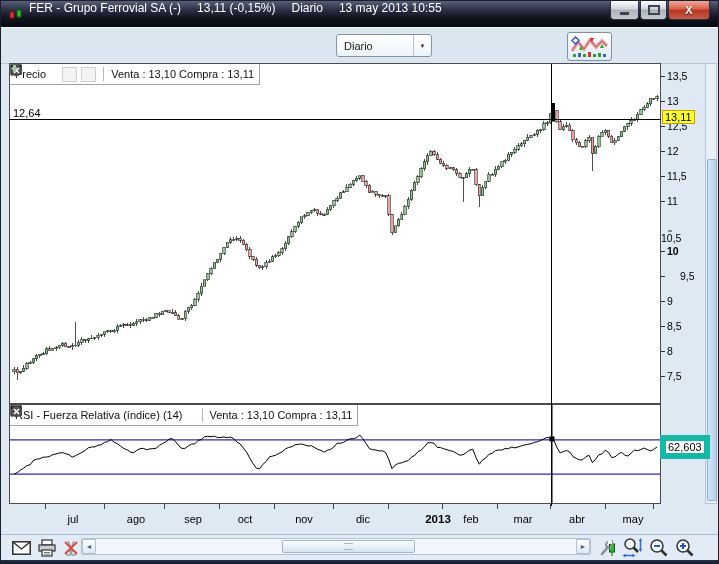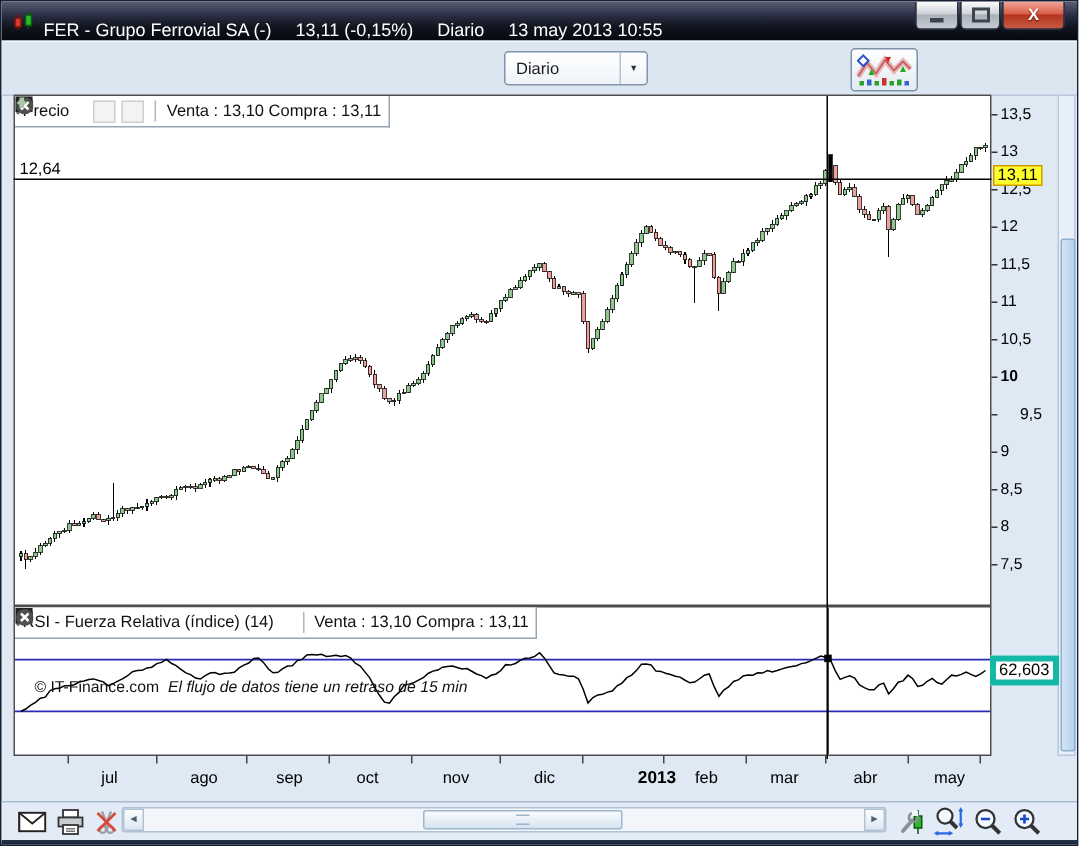--- a/index.html
+++ b/index.html
@@ -1,21 +1,21 @@
 <!DOCTYPE html>
 <html><head>
 <meta charset="utf-8">
 <style>
   html,body{margin:0;padding:0;background:#cfd8e4;font-family:"Liberation Sans",sans-serif;}
   .window{position:relative;width:719px;height:564px;background:#dfe9f4;border:1px solid #17202e;overflow:hidden;box-sizing:border-box;}
   
   .titlebar{position:absolute;left:0;top:0;width:719px;height:26px;
     background:linear-gradient(#5a5f75 0%,#2b2f45 35%,#12141f 65%,#060810 100%);}
   .titlebar .app-icon{position:absolute;left:7px;top:5px;width:16px;height:16px;}
-  .title-text{position:absolute;left:28px;top:0;height:26px;display:flex;align-items:flex-end;color:#fff;font-size:12px;white-space:nowrap;}
+  .title-text{position:absolute;left:28px;top:0;height:26px;display:flex;align-items:flex-start;color:#fff;font-size:12px;white-space:nowrap;}
   .title-text span{margin-right:16px;}
   .winbtns{position:absolute;right:10px;top:0;height:19px;display:flex;}
   .winbtn{height:19px;border:1px solid #2c3140;border-top:none;border-radius:0 0 4px 4px;
     background:linear-gradient(#fdfdfd,#cfd4da 45%,#aab1ba 50%,#c6ccd4);display:flex;align-items:center;justify-content:center;margin-left:1px;box-sizing:border-box;}
   .winbtn.min{width:29px}.winbtn.max{width:27px}
   .winbtn.close{width:42px;background:linear-gradient(#f0a79a,#d95f4a 45%,#b33520 50%,#c95a41);}
   .glyph-bar{width:9px;height:3px;background:#3d4450;margin-top:6px;}
   .glyph-box{width:8px;height:6px;border:2px solid #3d4450;}
   .glyph-x{color:#fff;font-size:11px;font-weight:bold;text-shadow:0 1px 1px #5a1410;}
   
@@ -40,21 +40,21 @@
   .copyright{position:absolute;left:13px;top:388px;font-size:10.5px;color:#111;z-index:3;white-space:nowrap;}
   .copyright .delay{font-style:italic;margin-left:6px;}
   
   .axis{position:absolute;font-size:10.5px;color:#000;}
   #price-axis{left:660px;top:62px;width:44px;height:341px;}
   #rsi-axis{left:660px;top:403px;width:44px;height:100px;}
   .tick-row{position:absolute;left:0;transform:translateY(-50%);display:flex;align-items:center;white-space:nowrap;}
   .tick-mark{display:inline-block;width:4px;height:1px;background:#333;margin-right:2px;}
   .tick-bold{font-weight:bold;}
   .price-tag{position:absolute;left:661px;top:95px;transform:translateY(-50%);background:#ffff2e;border:1px solid #cf9c00;padding:0 2px;font-size:11px;z-index:5;}
-  .rsi-value-box{position:absolute;left:659px;top:446px;transform:translateY(-50%);background:#fff;border:4px solid #14b8a6;padding:0 2px;font-size:11px;z-index:5;}
+  .rsi-value-box{position:absolute;left:659px;top:446px;transform:translateY(-50%);background:#fff;border:6px solid #14b8a6;padding:0 2px;font-size:11px;z-index:5;}
   
   #time-axis{position:absolute;left:8px;top:503px;width:708px;height:28px;}
   .taxis-tick{position:absolute;top:0;width:1px;height:5px;background:#444;}
   .month-label{position:absolute;top:9px;transform:translateX(-50%);font-size:11px;color:#000;}
   .month-label.bold{font-weight:bold;font-size:11.5px;margin-left:24px;}
   
   .vscroll{position:absolute;left:704px;top:62px;width:12px;height:441px;background:#e7eff8;border:1px solid #b6c8da;box-sizing:border-box;}
   .vthumb{position:absolute;left:1px;top:95px;width:8px;height:340px;background:linear-gradient(90deg,#d2e4f5,#b5d1e9);border:1px solid #8fb0cf;border-radius:2px;}
   
   .bottombar{position:absolute;left:0;top:533px;width:719px;height:26px;background:#e3ecf6;border-top:1px solid #a9bbce;}
@@ -552,23 +552,20 @@
           </svg>
       </span>
       <span class="disabled-btn">
         <svg width="9" height="9" viewBox="0 0 9 9">
             <path d="M4.5 1 L8 5 H6 V8 H3 V5 H1 Z" fill="#a8c6a8"></path>
           </svg>
       </span>
       <span class="hdr-sep"></span>
       <span class="quote">Venta : 13,10 Compra : 13,11</span>
     </div>
-    <div class="copyright">
-      <span>© IT-Finance.com</span><span class="delay">El flujo de datos tiene un retraso de 15 min</span>
-    </div>
   </div>
   <div class="level-label">12,64</div>
   <div class="level-line"></div>
   <div class="crosshair-v"></div>
 
   <div class="panel" id="rsi-panel">
     <svg id="rsi-svg" width="650" height="98" viewBox="0 0 650 98">
         <line x1="0" y1="34.800000000000004" x2="650" y2="34.800000000000004" stroke="#2b2bb8" stroke-width="1.2"></line>
         <line x1="0" y1="69.2" x2="650" y2="69.2" stroke="#2b2bb8" stroke-width="1.2"></line>
         <polyline points="4.0,69.2 7.2,67.7 10.5,65.1 13.7,63.2 16.9,60.5 20.2,59.8 23.4,55.4 26.6,54.2 29.8,53.7 33.1,52.2 36.3,52.1 39.5,51.5 42.8,49.7 46.0,49.0 49.2,48.0 52.5,47.6 55.7,48.7 58.9,49.6 62.2,52.2 65.4,50.7 68.6,49.1 71.9,47.4 75.1,45.5 78.3,42.8 81.5,42.0 84.8,41.9 88.0,40.3 91.2,39.8 94.5,37.4 97.7,36.6 100.9,34.6 104.2,37.2 107.4,38.7 110.6,41.2 113.9,43.6 117.1,44.7 120.3,47.0 123.6,47.7 126.8,45.4 130.0,43.7 133.2,43.3 136.5,44.7 139.7,43.9 142.9,43.7 146.2,43.2 149.4,40.3 152.6,38.4 155.9,37.0 159.1,34.0 162.3,33.7 165.6,36.6 168.8,40.8 172.0,43.5 175.3,43.2 178.5,40.8 181.7,39.0 184.9,38.9 188.2,35.4 191.4,34.6 194.6,31.7 197.9,31.3 201.1,31.7 204.3,31.2 207.6,32.6 210.8,32.4 214.0,31.9 217.3,32.7 220.5,32.0 223.7,33.6 226.9,37.1 230.2,39.0 233.4,43.1 236.6,47.1 239.9,53.4 243.1,58.7 246.3,63.1 249.6,63.8 252.8,59.5 256.0,56.6 259.3,51.9 262.5,51.1 265.7,50.2 269.0,48.4 272.2,46.8 275.4,44.0 278.6,42.4 281.9,41.7 285.1,39.8 288.3,39.3 291.6,39.0 294.8,40.0 298.0,41.0 301.3,40.7 304.5,42.5 307.7,44.3 311.0,45.4 314.2,47.2 317.4,45.2 320.7,44.3 323.9,42.0 327.1,38.1 330.3,38.4 333.6,37.3 336.8,35.2 340.0,33.8 343.3,33.7 346.5,32.6 349.7,30.1 353.0,33.8 356.2,38.7 359.4,43.6 362.7,44.7 365.9,45.0 369.1,45.9 372.4,45.8 375.6,47.5 378.8,54.5 382.0,63.7 385.3,60.0 388.5,58.3 391.7,57.9 395.0,56.4 398.2,55.7 401.4,52.2 404.7,50.4 407.9,46.8 411.1,45.1 414.4,41.9 417.6,37.8 420.8,37.7 424.1,38.3 427.3,42.4 430.5,42.6 433.7,43.8 437.0,44.7 440.2,45.8 443.4,46.4 446.7,48.5 449.9,50.2 453.1,49.7 456.4,47.5 459.6,45.1 462.8,44.3 466.1,52.8 469.3,59.2 472.5,55.0 475.7,53.0 479.0,49.3 482.2,48.3 485.4,45.6 488.7,45.0 491.9,45.1 495.1,43.5 498.4,43.7 501.6,42.0 504.8,42.9 508.1,42.0 511.3,40.9 514.5,40.0 517.8,39.3 521.0,38.8 524.2,37.4 527.4,36.8 530.7,35.4 533.9,33.9 537.1,32.4 540.4,33.2 543.6,34.8 546.8,42.1 550.1,47.9 553.3,46.6 556.5,45.5 559.8,47.1 563.0,51.6 566.2,53.4 569.5,54.9 572.7,54.8 575.9,51.6 579.1,50.4 582.4,57.6 585.6,54.2 588.8,49.8 592.1,48.9 595.3,45.1 598.5,47.5 601.8,52.6 605.0,51.9 608.2,49.2 611.5,47.3 614.7,50.0 617.9,51.1 621.2,48.0 624.4,45.1 627.6,45.6 630.8,44.6 634.1,43.0 637.3,44.6 640.5,46.0 643.8,44.3 647.0,42.0" fill="none" stroke="#000000" stroke-width="1"></polyline>
@@ -619,21 +616,21 @@
         <span>12</span>
       </div>
       <div class="tick-row" style="top: 113px;">
         <span class="tick-mark"></span>
         <span>11,5</span>
       </div>
       <div class="tick-row" style="top: 138px;">
         <span class="tick-mark"></span>
         <span>11</span>
       </div>
-      <div class="tick-row" style="top: 163px;">
+      <div class="tick-row" style="top: 174px; flex-direction: column;">
         <span class="tick-mark"></span>
         <span>10,5</span>
       </div>
       <div class="tick-row tick-bold" style="top: 188px;">
         <span class="tick-mark"></span>
         <span>10</span>
       </div>
       <div class="tick-row" style="top: 213px; gap: 13px;">
         <span class="tick-mark"></span>
         <span>9,5</span>

